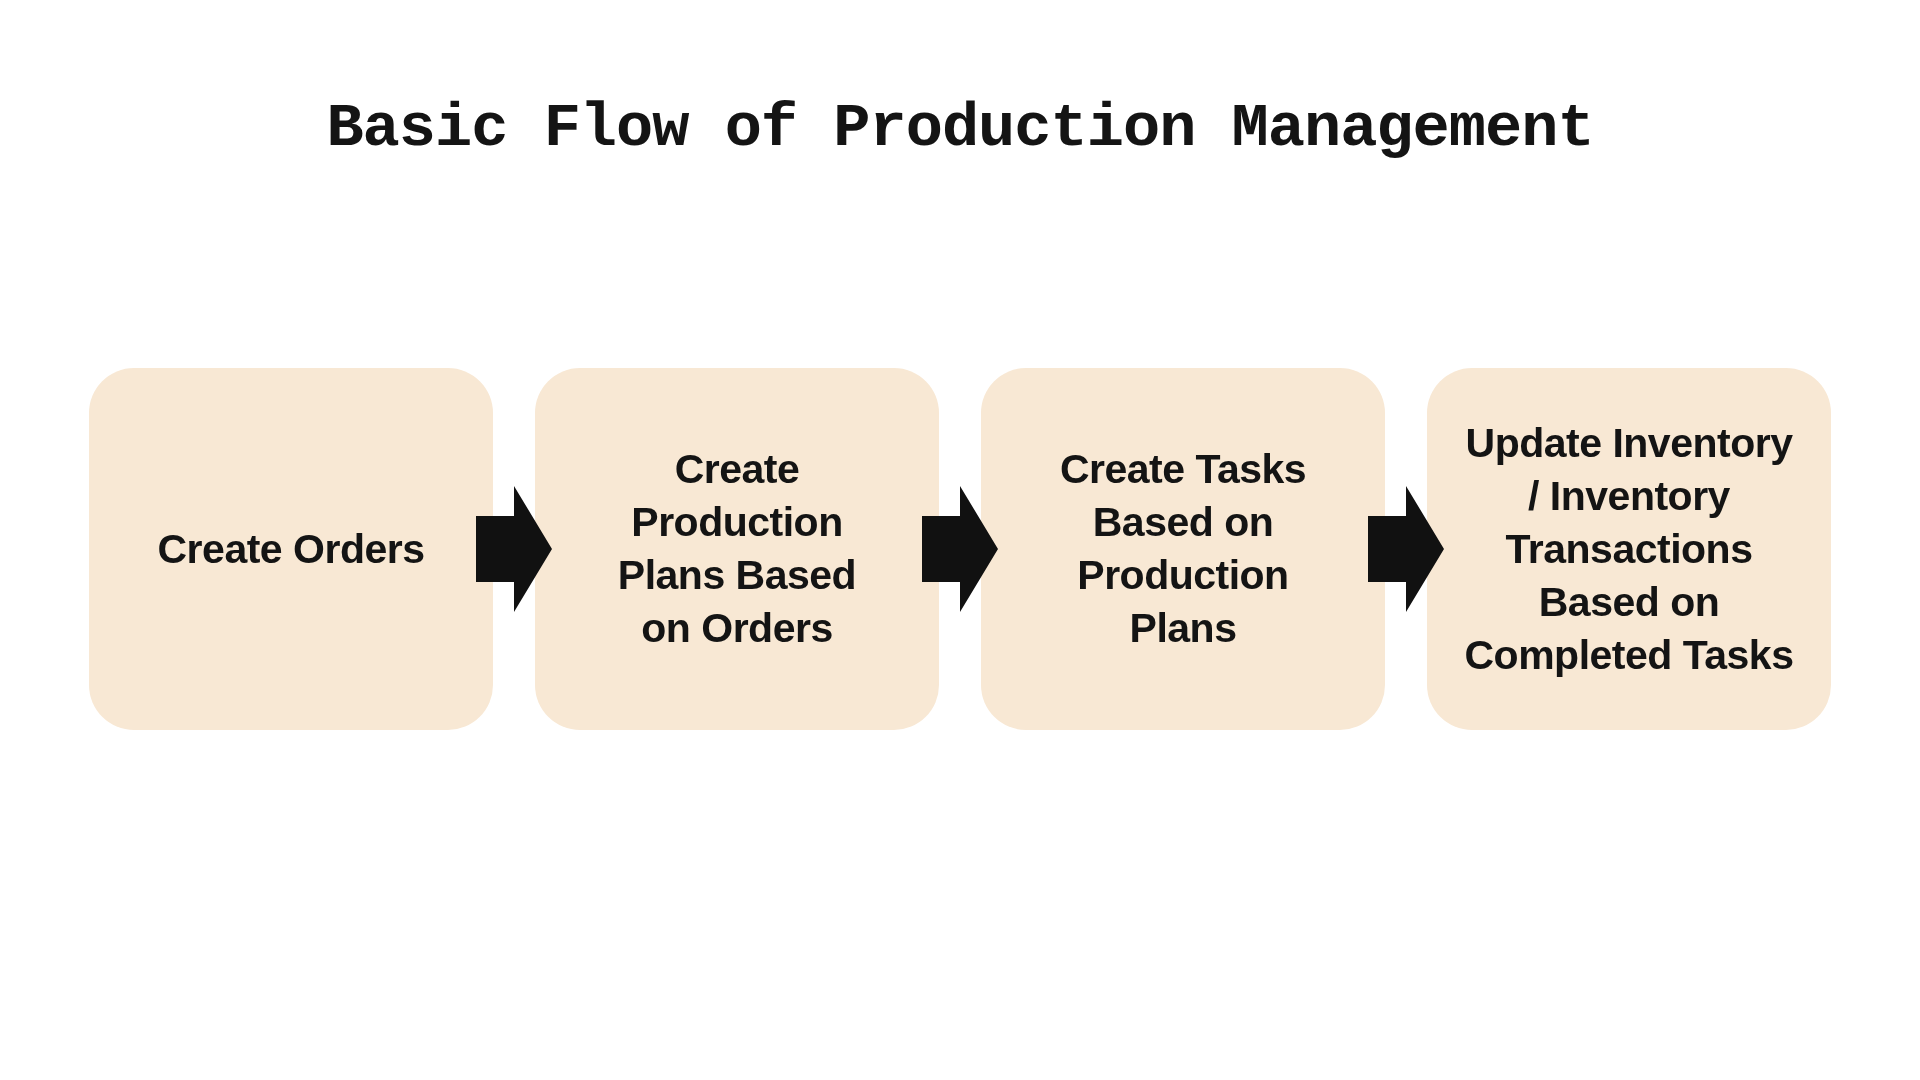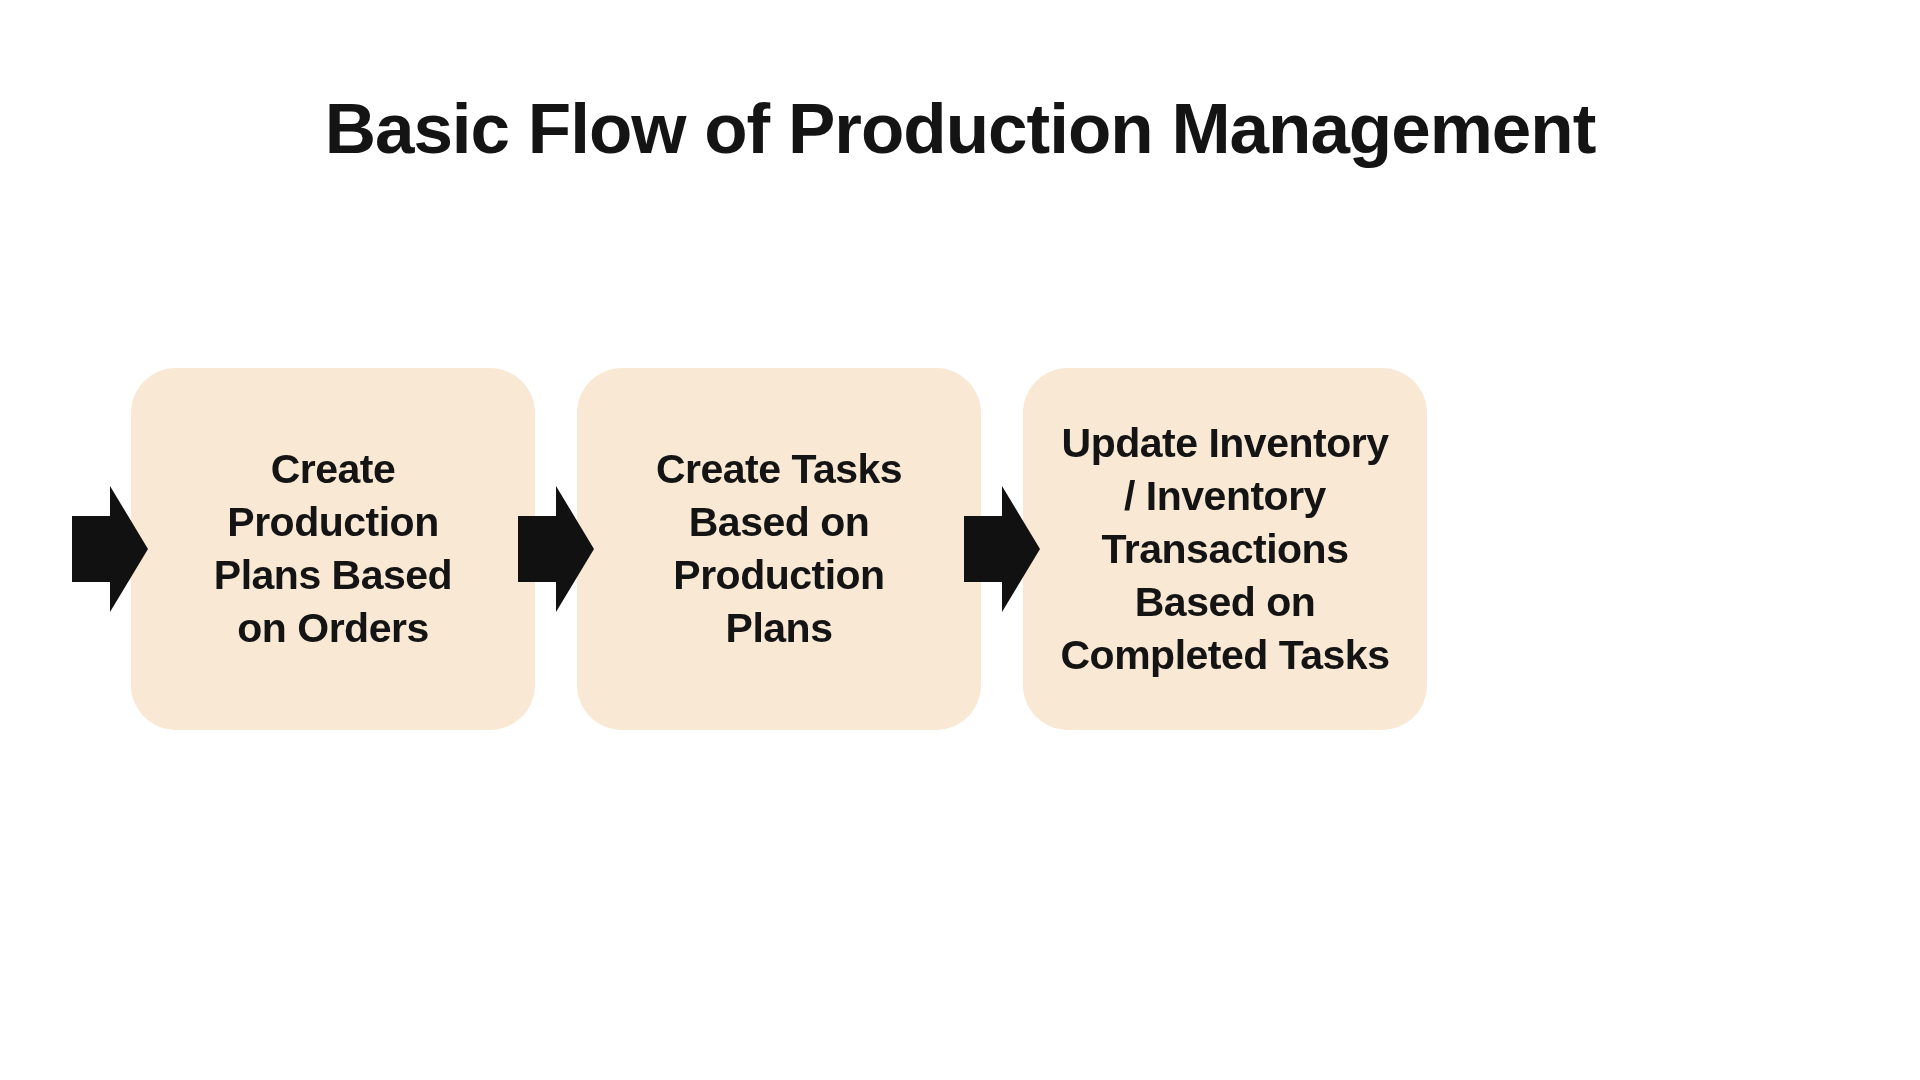--- a/index.html
+++ b/index.html
@@ -23,25 +23,26 @@
     width: 1920px;
     height: 1080px;
   }
   .diagram-title {
     position: absolute;
     top: 84px;
     left: 0;
     right: 0;
     margin: 0;
     text-align: center;
-    font-size: 71px;
+    font-size: 62px;
     line-height: 90px;
     font-weight: 800;
     letter-spacing: -1px;
     color: var(--text);
+    font-family: Liberation Mono, monospace;
   }
   .flow-row {
     position: absolute;
     left: 89px;
     top: 368px;
     width: 1742px;
     height: 362px;
     display: flex;
     flex-direction: row;
     align-items: stretch;
@@ -86,20 +87,23 @@
 </style>
 </head>
 <body style="--background: #FFFFFF; --box-fill: #F8E8D4; --arrow: #111111; --text: #141414;">
 
 <div class="canvas">
 
   <h1 class="diagram-title">Basic Flow of Production Management</h1>
 
   <div class="flow-row">
 
+    <section class="step-box">
+      <div class="step-label">Create Orders</div>
+    </section>
 
     <div class="connector">
       <svg class="arrow-icon" width="76" height="126" viewBox="0 0 76 126">
         <polygon points="0,30 38,30 38,0 76,63 38,126 38,96 0,96"></polygon>
       </svg>
     </div>
 
     <section class="step-box">
       <div class="step-label">Create
 Production

